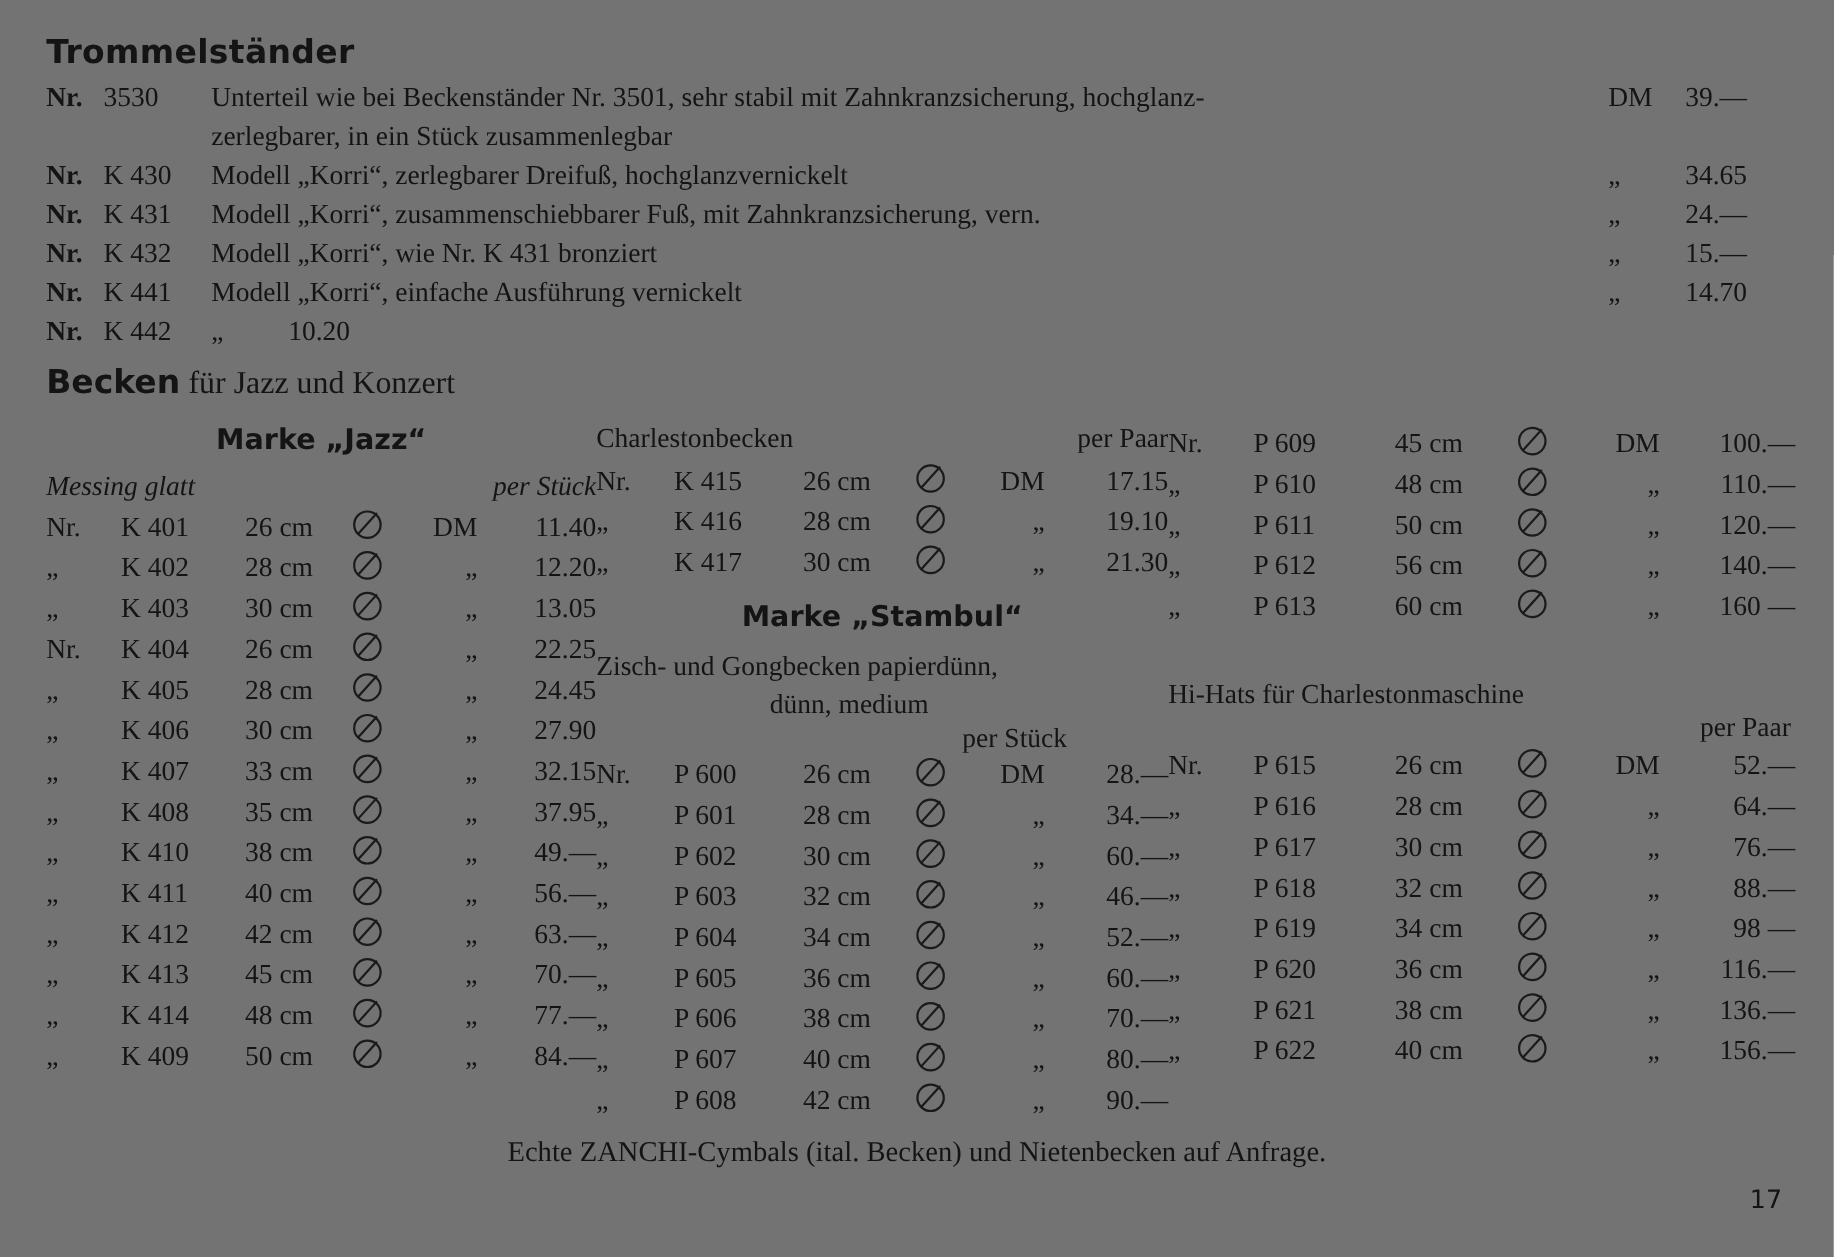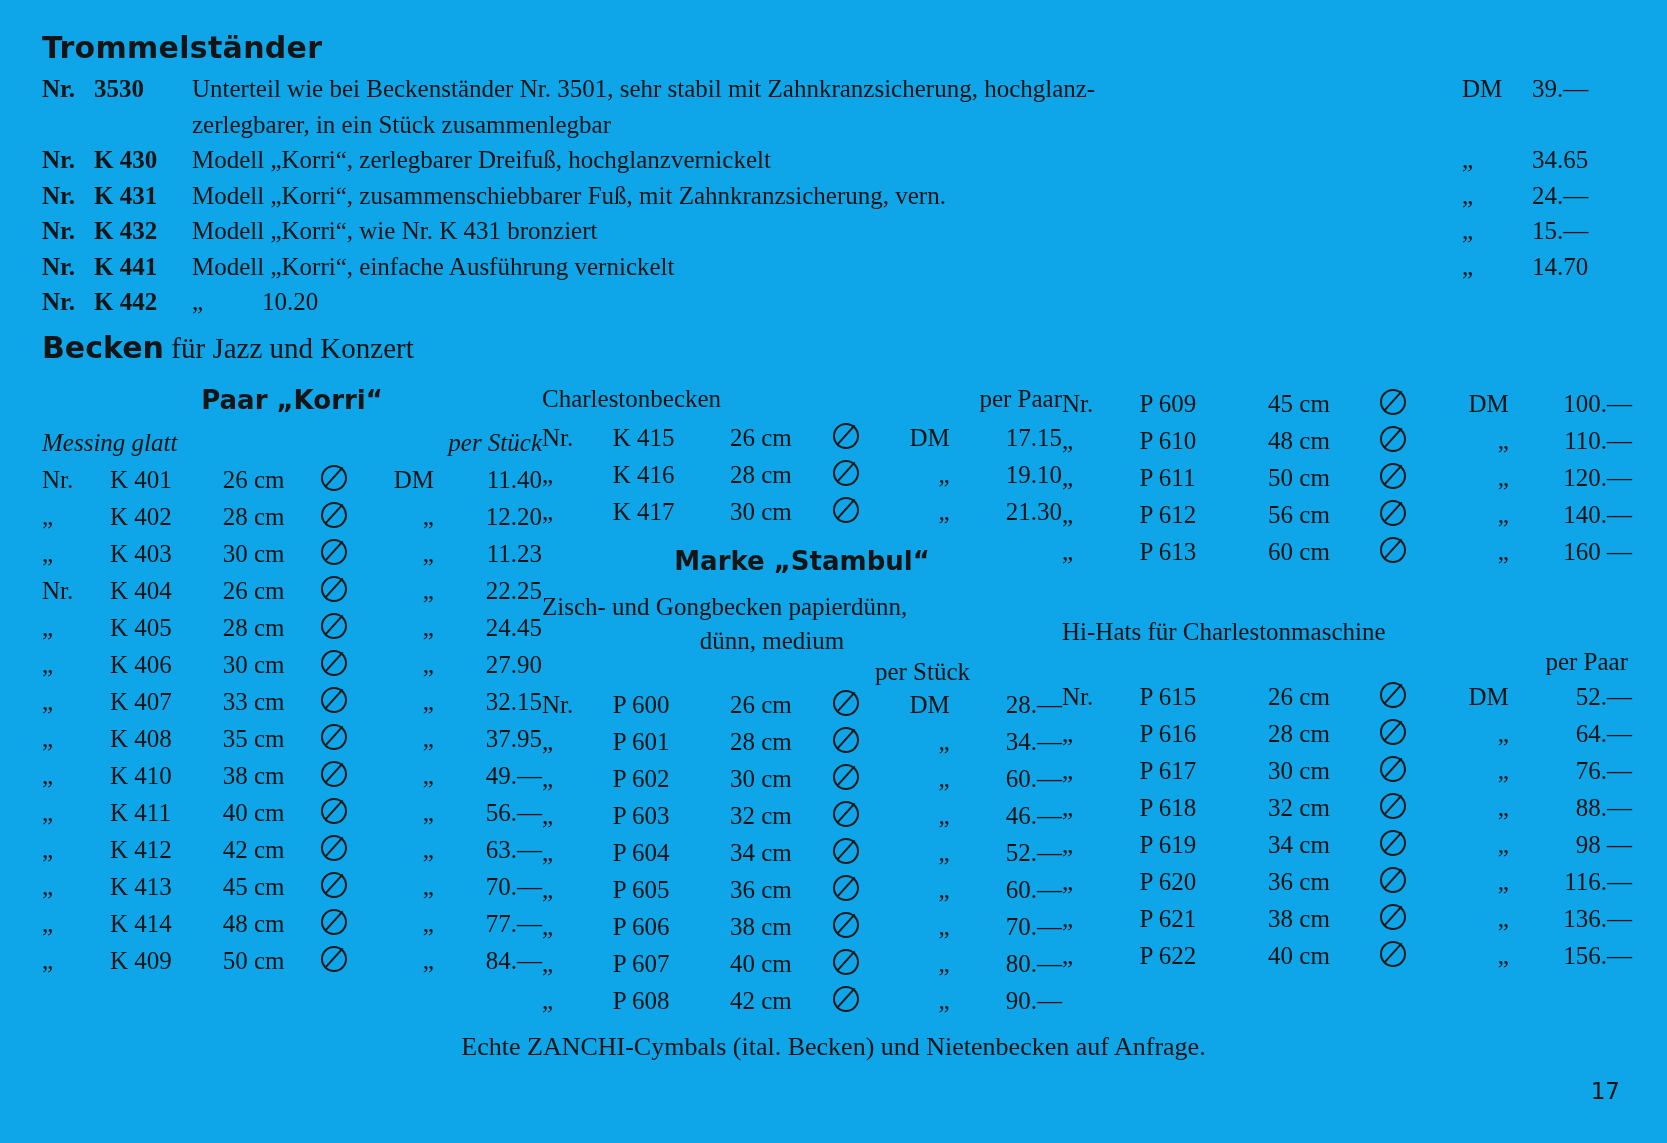--- a/index.html
+++ b/index.html
@@ -14,21 +14,21 @@
     color: #141414;
     position: relative;
     overflow: hidden;
   }
   .page {
     position: relative;
     width: 1667px;
     height: 1143px;
     padding: 0;
     box-sizing: border-box;
-    background: #0ea5e9;
+    background: #737373;
   }
 
   
   .sec1 {
     position: absolute;
     left: 42px;
     top: 30px;
     width: 1590px;
   }
   .h1 {
@@ -43,21 +43,21 @@
     align-items: baseline;
     font-size: 25px;
     line-height: 1.42;
   }
   .row1 .nr {
     width: 150px;
     flex: 0 0 150px;
     display: flex;
   }
   .row1 .nr .nrlabel { width: 52px; display:inline-block; font-weight:bold;}
-  .row1 .nr .nrcode  { font-weight: bold; }
+  .row1 .nr .nrcode  { font-weight: normal; }
   .row1 .desc {
     flex: 1 1 auto;
     padding-right: 10px;
   }
   .row1 .cur {
     flex: 0 0 70px;
     text-align: left;
   }
   .row1 .price {
     flex: 0 0 100px;
@@ -270,21 +270,21 @@
   </div>
 
   <div class="h2wrap">
     <span class="strong">Becken</span>
     <span class="rest">für Jazz und Konzert</span>
   </div>
 
   <div class="cols">
 
     <div class="col colA">
-      <div class="brand">Paar „Korri“</div>
+      <div class="brand">Marke „Jazz“</div>
 
       <div class="subhead">
         <span class="left">Messing glatt</span>
         <span class="right">per Stück</span>
       </div>
 
       <table class="pt">
         <tbody>
             <tr>
           <td class="c-nr">Nr.</td>
@@ -301,21 +301,21 @@
           <td class="c-dia"><span class="diachar"></span></td>
           <td class="c-cur">„</td>
           <td class="c-price">12.20</td>
         </tr>
         <tr>
           <td class="c-nr">„</td>
           <td class="c-code">K 403</td>
           <td class="c-size">30 cm</td>
           <td class="c-dia"><span class="diachar"></span></td>
           <td class="c-cur">„</td>
-          <td class="c-price">11.23</td>
+          <td class="c-price">13.05</td>
         </tr>
       </tbody>
         </table>
 
 
       <table class="pt">
         <tbody>
             <tr>
           <td class="c-nr">Nr.</td>
           <td class="c-code">K 404</td>

